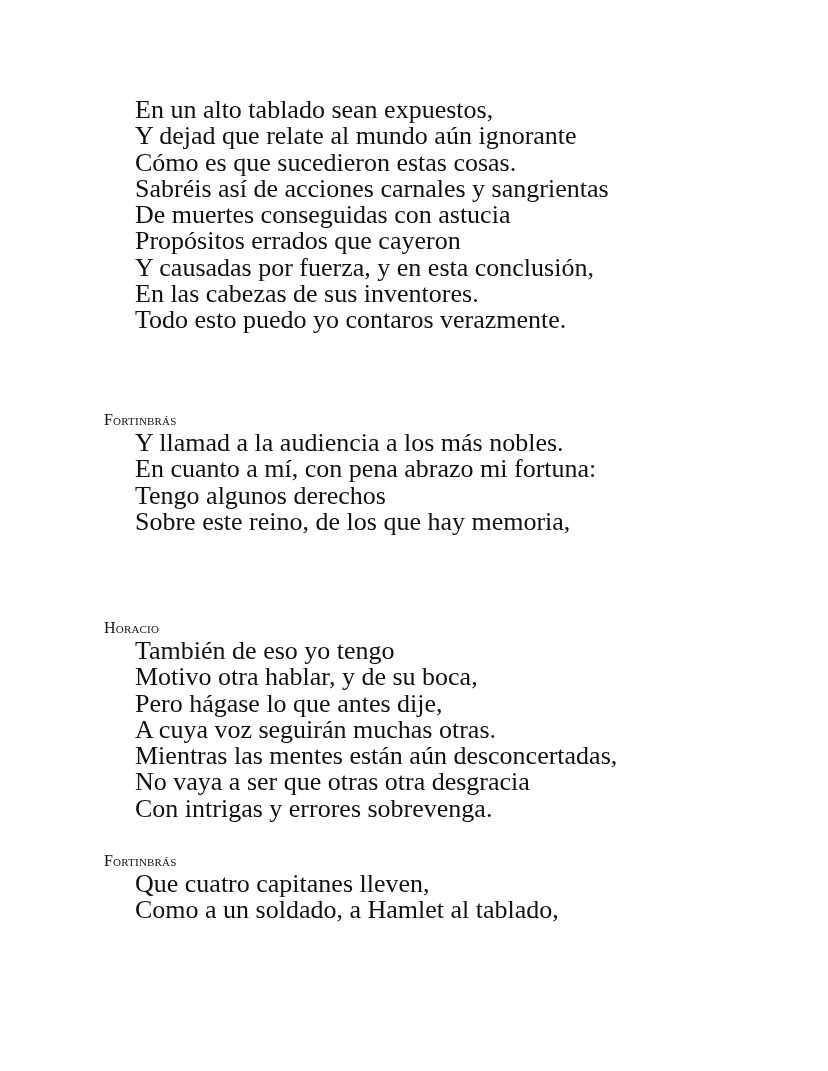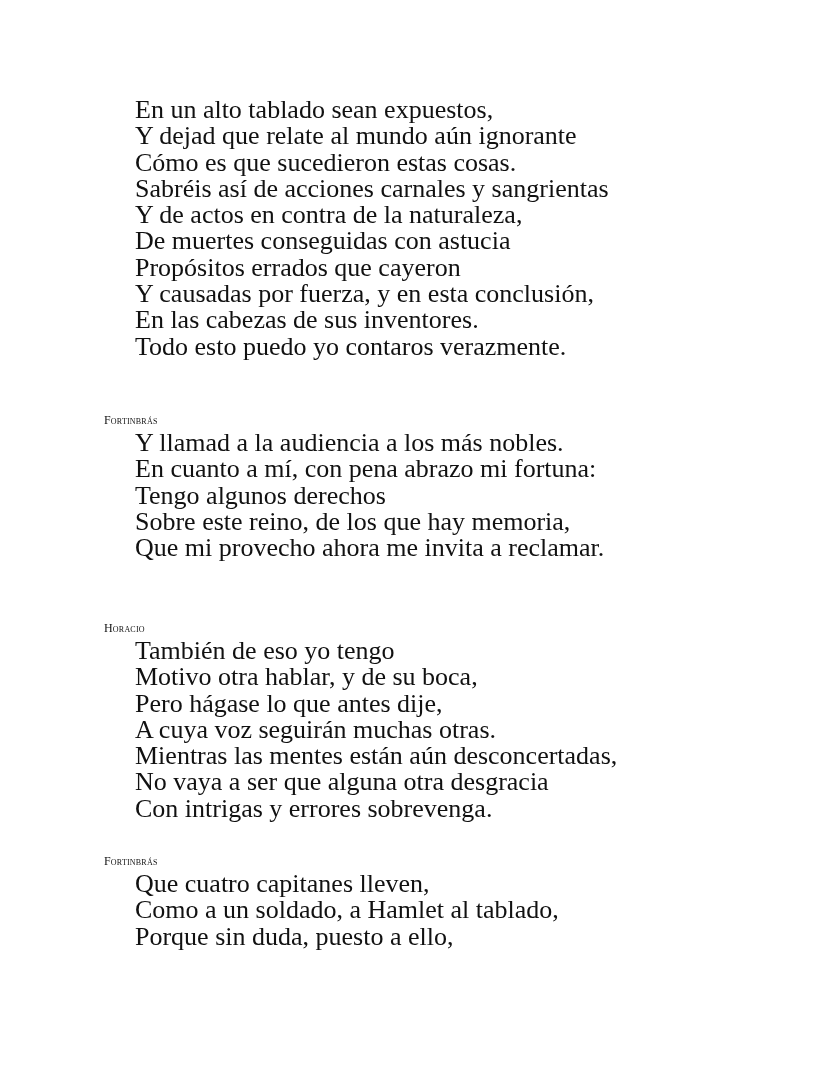--- a/index.html
+++ b/index.html
@@ -4,66 +4,63 @@
 <style>
   html, body { margin: 0; padding: 0; background: #ffffff; }
   body {
     width: 828px; height: 1071px; position: relative; overflow: hidden;
     font-family: "Liberation Serif", "DejaVu Serif", serif;
     color: #111111;
   }
   .page { position: absolute; left: 0; top: 0; width: 828px; height: 1071px; }
   .block { position: absolute; left: 104px; }
   .speaker {
-    font-size: 12px; line-height: 20px; height: 20px;
+    font-size: 16px; line-height: 20px; height: 20px;
     font-variant: small-caps; letter-spacing: 0.2px;
   }
   .line {
     font-size: 26px; line-height: 26.3px; height: 26.3px;
     padding-left: 31px; white-space: nowrap;
   }
 </style>
 </head>
 <body>
 
 <div class="page">
 
   <div class="block" style="top:97px;">
     <div class="line">En un alto tablado sean expuestos,</div>
     <div class="line">Y dejad que relate al mundo aún ignorante</div>
     <div class="line">Cómo es que sucedieron estas cosas.</div>
     <div class="line">Sabréis así de acciones carnales y sangrientas</div>
-    <div class="line">Y de actos en contra de la naturaleza,</div>
     <div class="line">De muertes conseguidas con astucia</div>
     <div class="line">Propósitos errados que cayeron</div>
     <div class="line">Y causadas por fuerza, y en esta conclusión,</div>
     <div class="line">En las cabezas de sus inventores.</div>
     <div class="line">Todo esto puedo yo contaros verazmente.</div>
   </div>
 
   <div class="block" style="top:410px;">
     <div class="speaker">Fortinbrás</div>
     <div class="line">Y llamad a la audiencia a los más nobles.</div>
     <div class="line">En cuanto a mí, con pena abrazo mi fortuna:</div>
     <div class="line">Tengo algunos derechos</div>
     <div class="line">Sobre este reino, de los que hay memoria,</div>
-    <div class="line">Que mi provecho ahora me invita a reclamar.</div>
   </div>
 
   <div class="block" style="top:618px;">
     <div class="speaker">Horacio</div>
     <div class="line">También de eso yo tengo</div>
     <div class="line">Motivo otra hablar, y de su boca,</div>
     <div class="line">Pero hágase lo que antes dije,</div>
     <div class="line">A cuya voz seguirán muchas otras.</div>
     <div class="line">Mientras las mentes están aún desconcertadas,</div>
-    <div class="line">No vaya a ser que alguna otra desgracia</div>
+    <div class="line">No vaya a ser que otras otra desgracia</div>
     <div class="line">Con intrigas y errores sobrevenga.</div>
   </div>
 
   <div class="block" style="top:851px;">
     <div class="speaker">Fortinbrás</div>
     <div class="line">Que cuatro capitanes lleven,</div>
     <div class="line">Como a un soldado, a Hamlet al tablado,</div>
-    <div class="line">Porque sin duda, puesto a ello,</div>
   </div>
 
 </div>
 
 </body></html>

